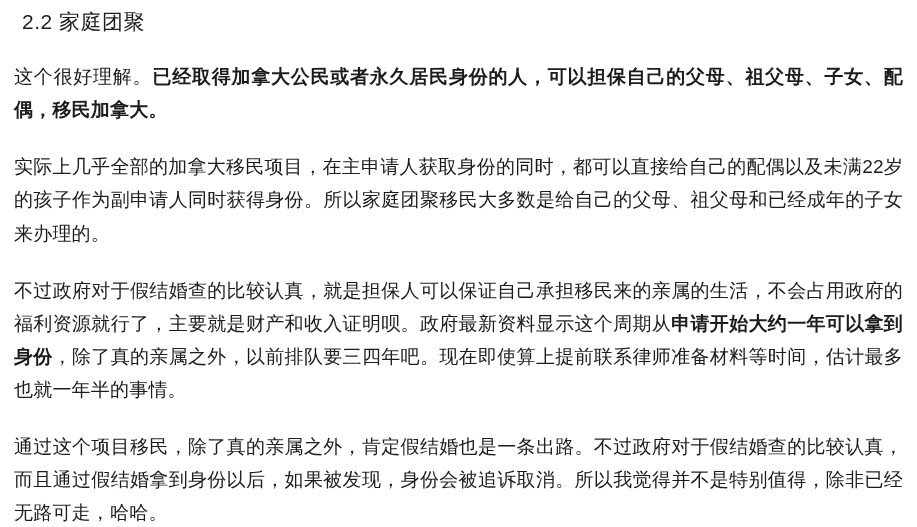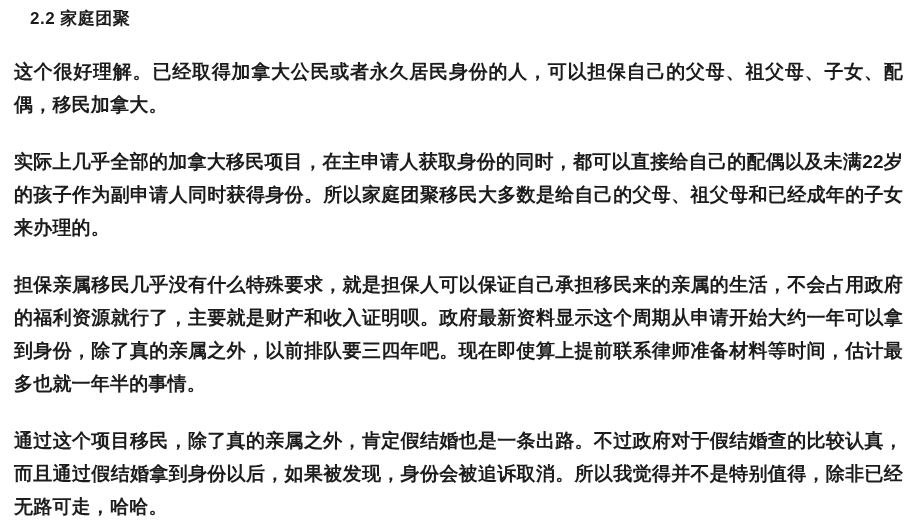--- a/index.html
+++ b/index.html
@@ -13,45 +13,45 @@
     background: #ffffff;
     color: #1c1c1c;
     font-family: "Liberation Sans", "DejaVu Sans", sans-serif;
   }
   .article {
     padding: 8px 14px 0 14px;
     box-sizing: border-box;
     width: 917px;
   }
   .section-heading {
-    font-size: 17px;
-    font-weight: 700;
+    font-size: 21px;
+    font-weight: 400;
     line-height: 1.35;
-    margin: 0 0 24px 16px;
+    margin: 0 0 24px 8px;
     letter-spacing: 0.5px;
   }
   .paragraph {
     font-size: 19px;
     line-height: 1.74;
     margin: 0 0 24px 0;
     text-align: justify;
     text-justify: inter-ideograph;
     letter-spacing: 0.2px;
   }
   .paragraph .seg-bold {
     font-weight: 700;
   }
   .paragraph .seg-normal {
-    font-weight: 700;
+    font-weight: 400;
   }
 </style>
 </head>
 <body>
 
 <div class="article">
   <h2 class="section-heading">2.2 家庭团聚</h2>
   <div id="paragraphs">
       <p class="paragraph"><span class="seg-normal">这个很好理解。</span><strong class="seg-bold">已经取得加拿大公民或者永久居民身份的人，可以担保自己的父母、祖父母、子女、配偶，移民加拿大。</strong></p>
       <p class="paragraph"><span class="seg-normal">实际上几乎全部的加拿大移民项目，在主申请人获取身份的同时，都可以直接给自己的配偶以及未满22岁的孩子作为副申请人同时获得身份。所以家庭团聚移民大多数是给自己的父母、祖父母和已经成年的子女来办理的。</span></p>
-      <p class="paragraph"><span class="seg-normal">担保亲属移民几乎没有什么特殊要求，就是担保人可以保证自己承担移民来的亲属的生活，不会占用政府的福利资源就行了，主要就是财产和收入证明呗。政府最新资料显示这个周期从</span><strong class="seg-bold">申请开始大约一年可以拿到身份</strong><span class="seg-normal">，除了真的亲属之外，以前排队要三四年吧。现在即使算上提前联系律师准备材料等时间，估计最多也就一年半的事情。</span></p>
+      <p class="paragraph"><span class="seg-normal">不过政府对于假结婚查的比较认真，就是担保人可以保证自己承担移民来的亲属的生活，不会占用政府的福利资源就行了，主要就是财产和收入证明呗。政府最新资料显示这个周期从</span><strong class="seg-bold">申请开始大约一年可以拿到身份</strong><span class="seg-normal">，除了真的亲属之外，以前排队要三四年吧。现在即使算上提前联系律师准备材料等时间，估计最多也就一年半的事情。</span></p>
       <p class="paragraph"><span class="seg-normal">通过这个项目移民，除了真的亲属之外，肯定假结婚也是一条出路。不过政府对于假结婚查的比较认真，而且通过假结婚拿到身份以后，如果被发现，身份会被追诉取消。所以我觉得并不是特别值得，除非已经无路可走，哈哈。</span></p>
     </div>
 </div>
 
 </body></html>

